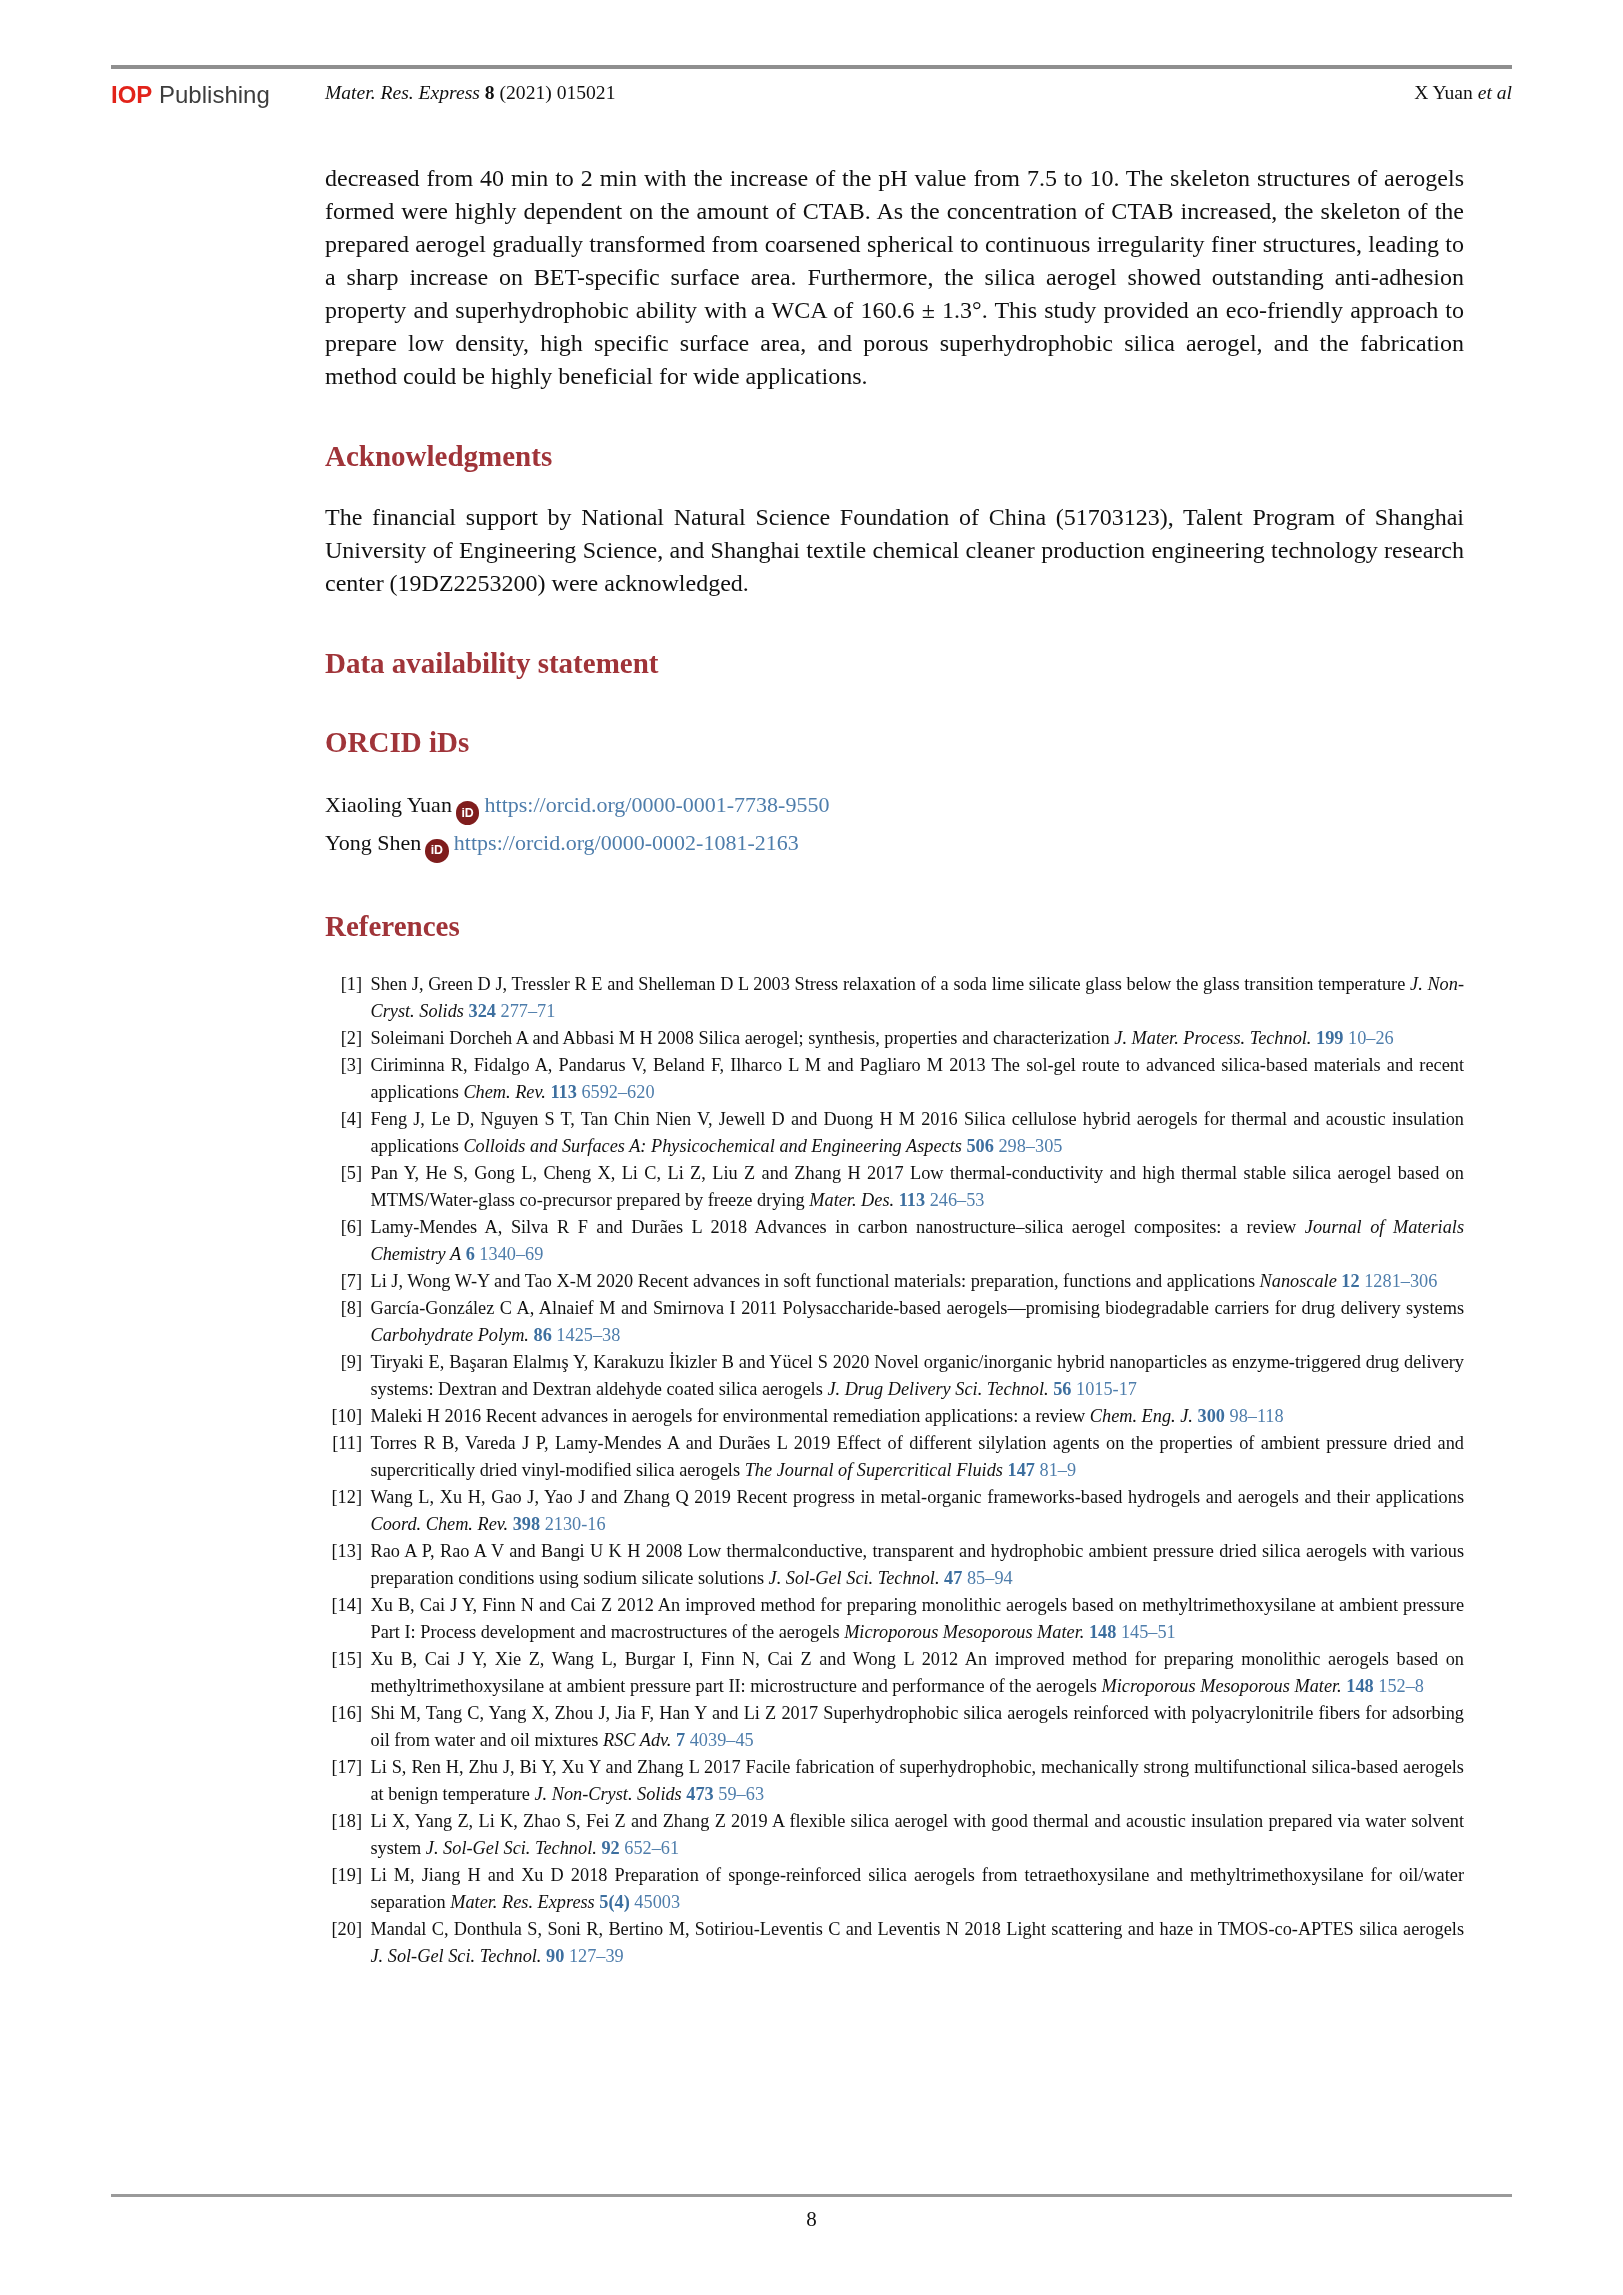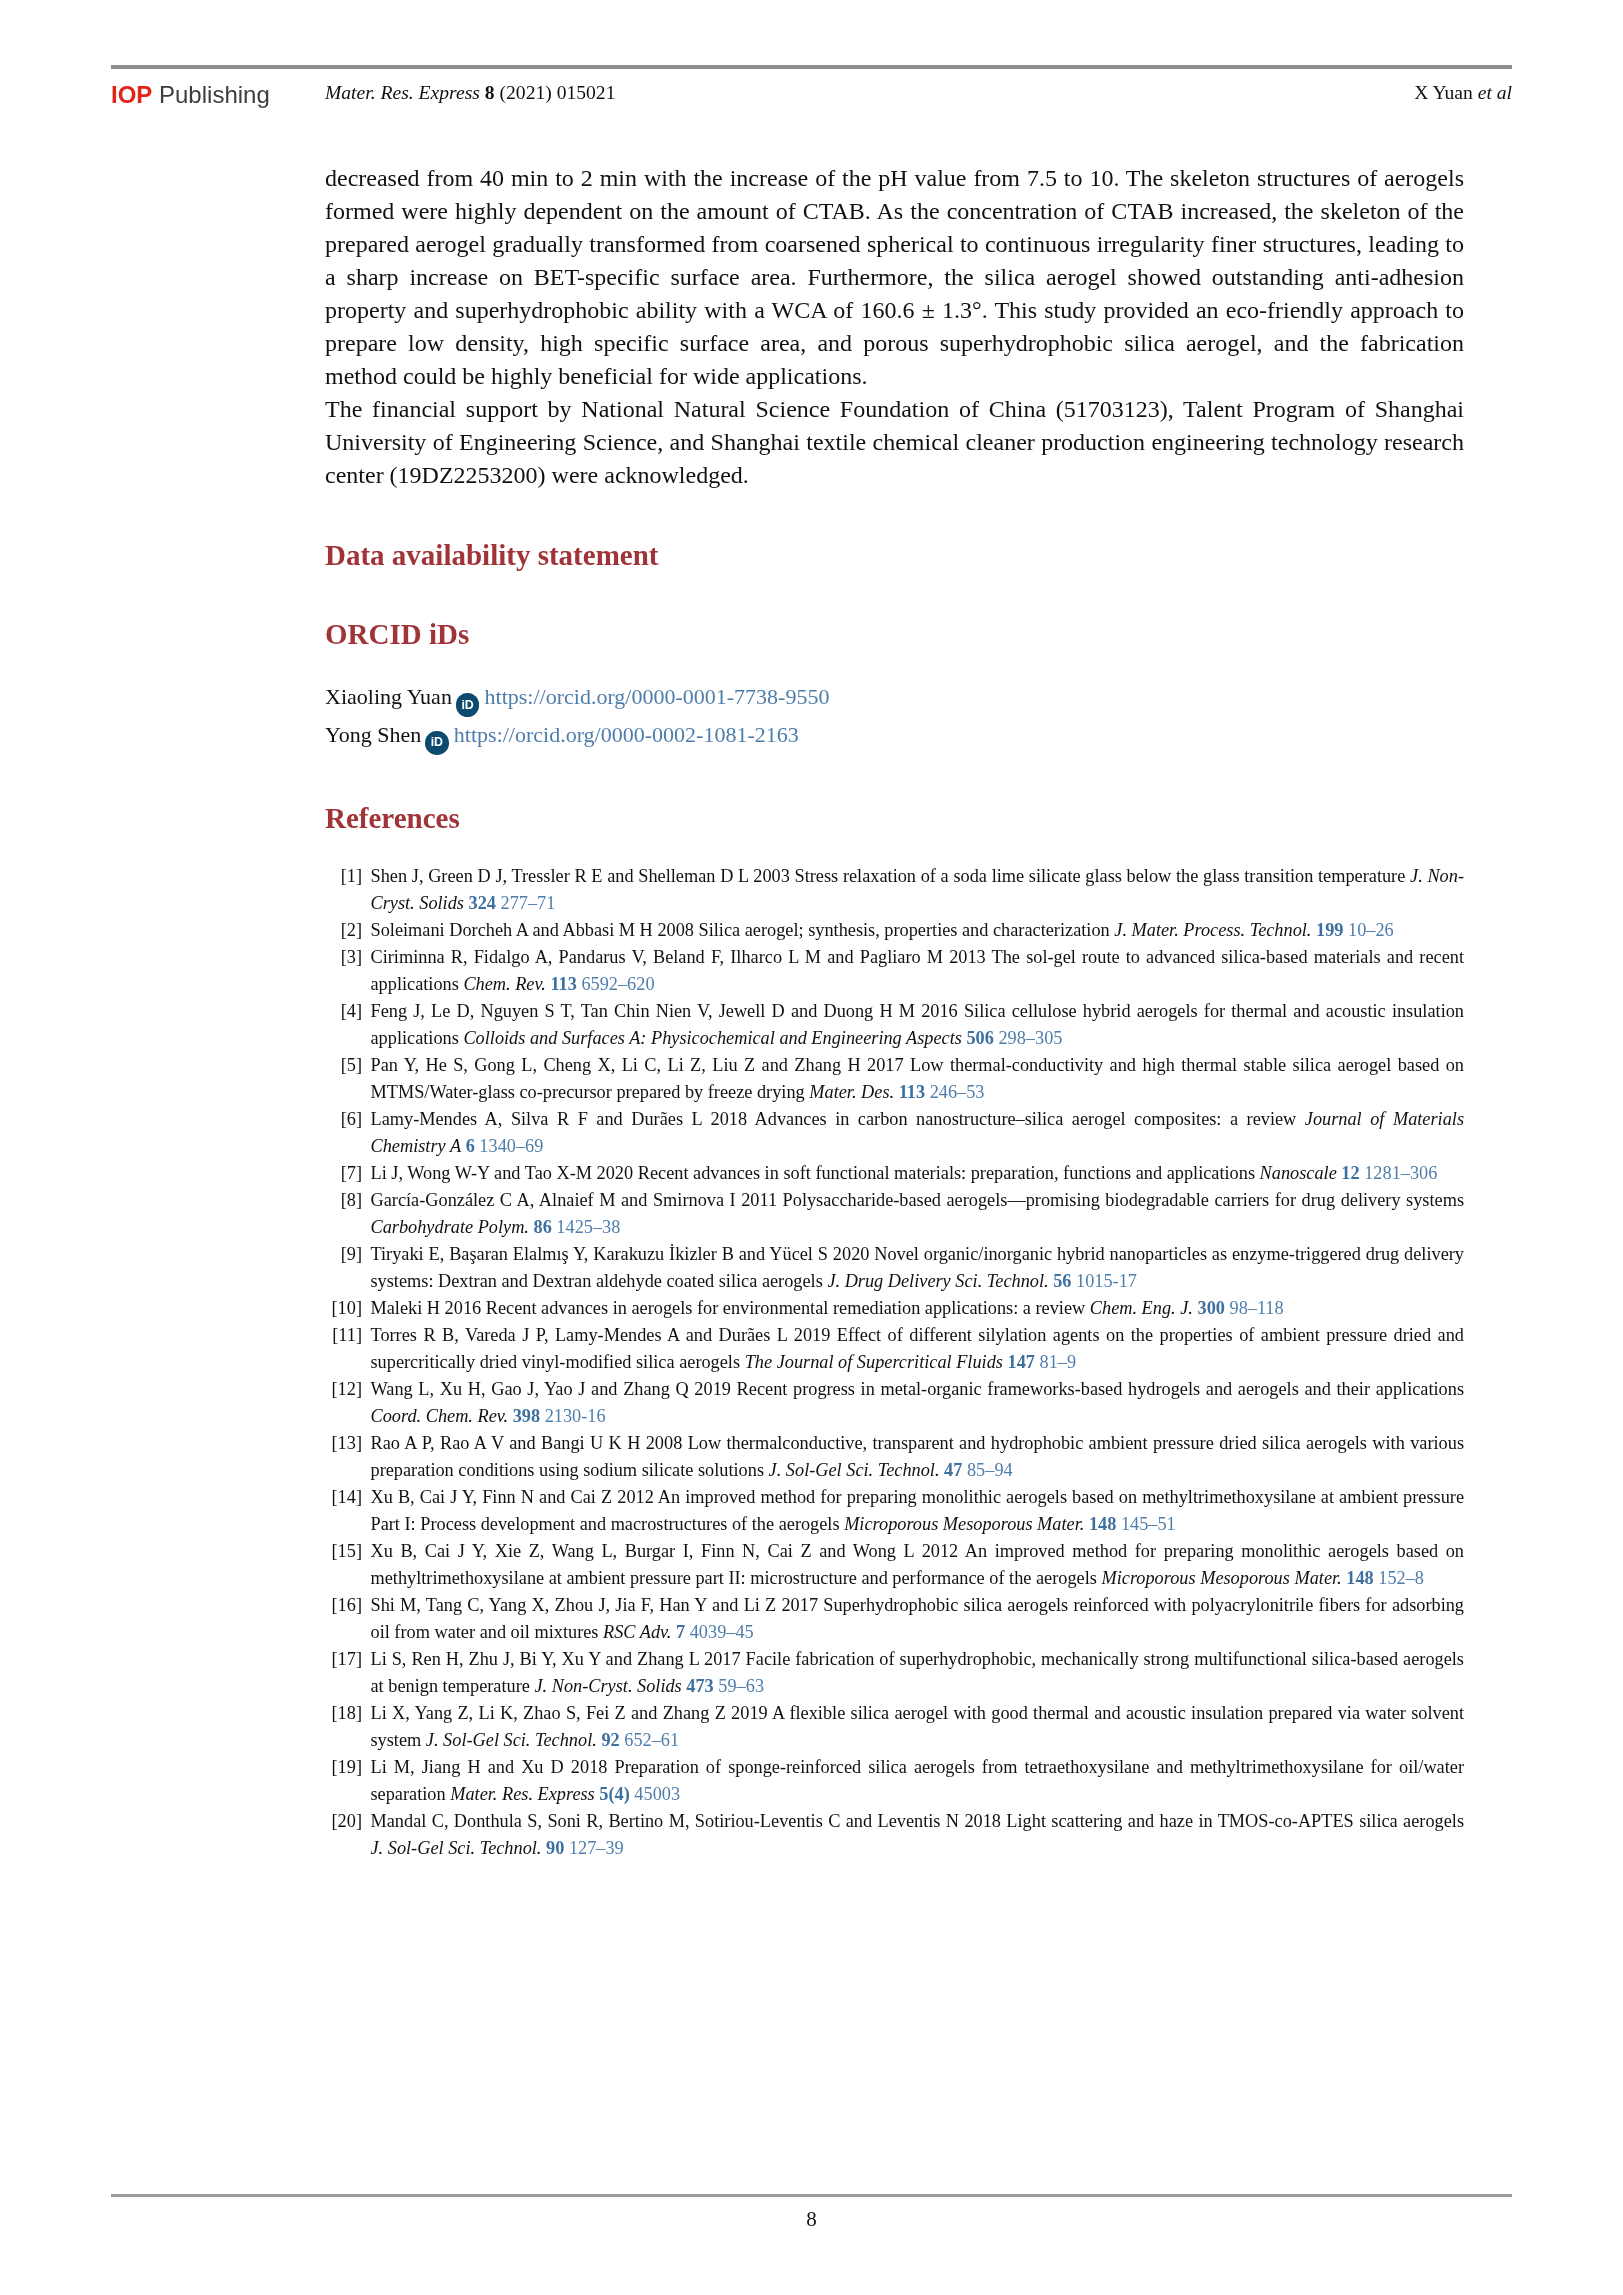--- a/index.html
+++ b/index.html
@@ -22,21 +22,21 @@
   .content { position:absolute; left:325px; top:162px; width:1139px; }
   p.body-text { margin:0; font-size:24px; line-height:33px; text-align:justify; }
   h2.sect {
     font-size:29px; line-height:31px; font-weight:bold; color:#a03439;
     margin:48px 0 29px 0;
   }
   
   .orcid-row { font-size:22px; line-height:35px; }
   .orcid-badge {
     display:inline-flex; width:23.6px; height:23.6px; border-radius:50%;
-    background:#0c4a6e; color:#ffffff; align-items:center; justify-content:center;
+    background:#7f1d1d; color:#ffffff; align-items:center; justify-content:center;
     font-family:"Liberation Sans", sans-serif; font-size:12.4px; font-weight:bold;
     vertical-align:-4.6px; margin:0 5.2px 0 3.9px;
   }
   .orcid-link { color:#4e7dab; text-decoration:none; }
   
   .refs { margin-top:0; }
   .ref { display:flex; font-size:18.3px; line-height:27px; }
   .ref-num { width:37px; min-width:37px; text-align:right; margin-right:8.5px; }
   .ref-text { flex:1; text-align:justify; }
   .jname { font-style:italic; }
@@ -56,20 +56,21 @@
   <div class="hdr">
     <span class="publisher"><span class="iop">IOP</span><span class="pub"> Publishing</span></span>
     <span class="jcit"><span class="jname-hdr">Mater. Res. Express</span> <span class="jvol">8</span><span> (2021) 015021</span></span>
     <span class="authors-hdr"><span>X Yuan </span><span class="etal">et al</span></span>
   </div>
 
   <div class="content">
 
     <p class="body-text">decreased from 40 min to 2 min with the increase of the pH value from 7.5 to 10. The skeleton structures of aerogels formed were highly dependent on the amount of CTAB. As the concentration of CTAB increased, the skeleton of the prepared aerogel gradually transformed from coarsened spherical to continuous irregularity finer structures, leading to a sharp increase on BET-specific surface area. Furthermore, the silica aerogel showed outstanding anti-adhesion property and superhydrophobic ability with a WCA of 160.6 ± 1.3°. This study provided an eco-friendly approach to prepare low density, high specific surface area, and porous superhydrophobic silica aerogel, and the fabrication method could be highly beneficial for wide applications.</p>
 
+    <h2 class="sect">Acknowledgments</h2>
     <p class="body-text">The financial support by National Natural Science Foundation of China (51703123), Talent Program of Shanghai University of Engineering Science, and Shanghai textile chemical cleaner production engineering technology research center (19DZ2253200) were acknowledged.</p>
 
     <h2 class="sect">Data availability statement</h2>
 
     <h2 class="sect">ORCID iDs</h2>
     <div>
       <div class="orcid-row">
         <span>Xiaoling Yuan</span><span class="orcid-badge">iD</span><a class="orcid-link">https://orcid.org/0000-0001-7738-9550</a>
       </div>
       <div class="orcid-row">

